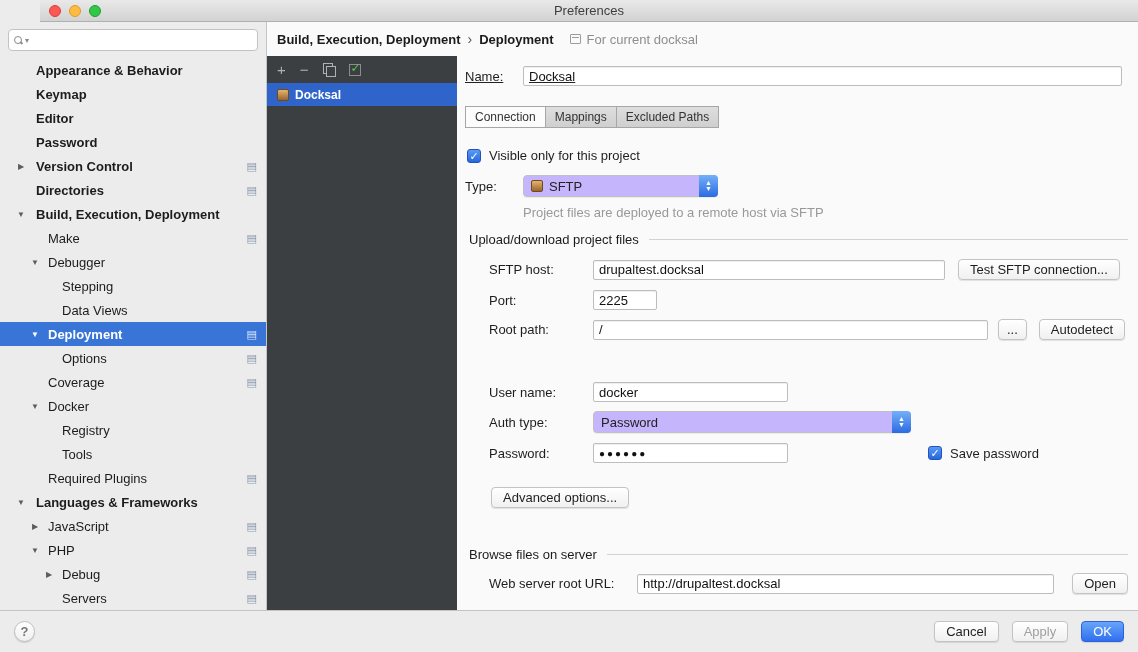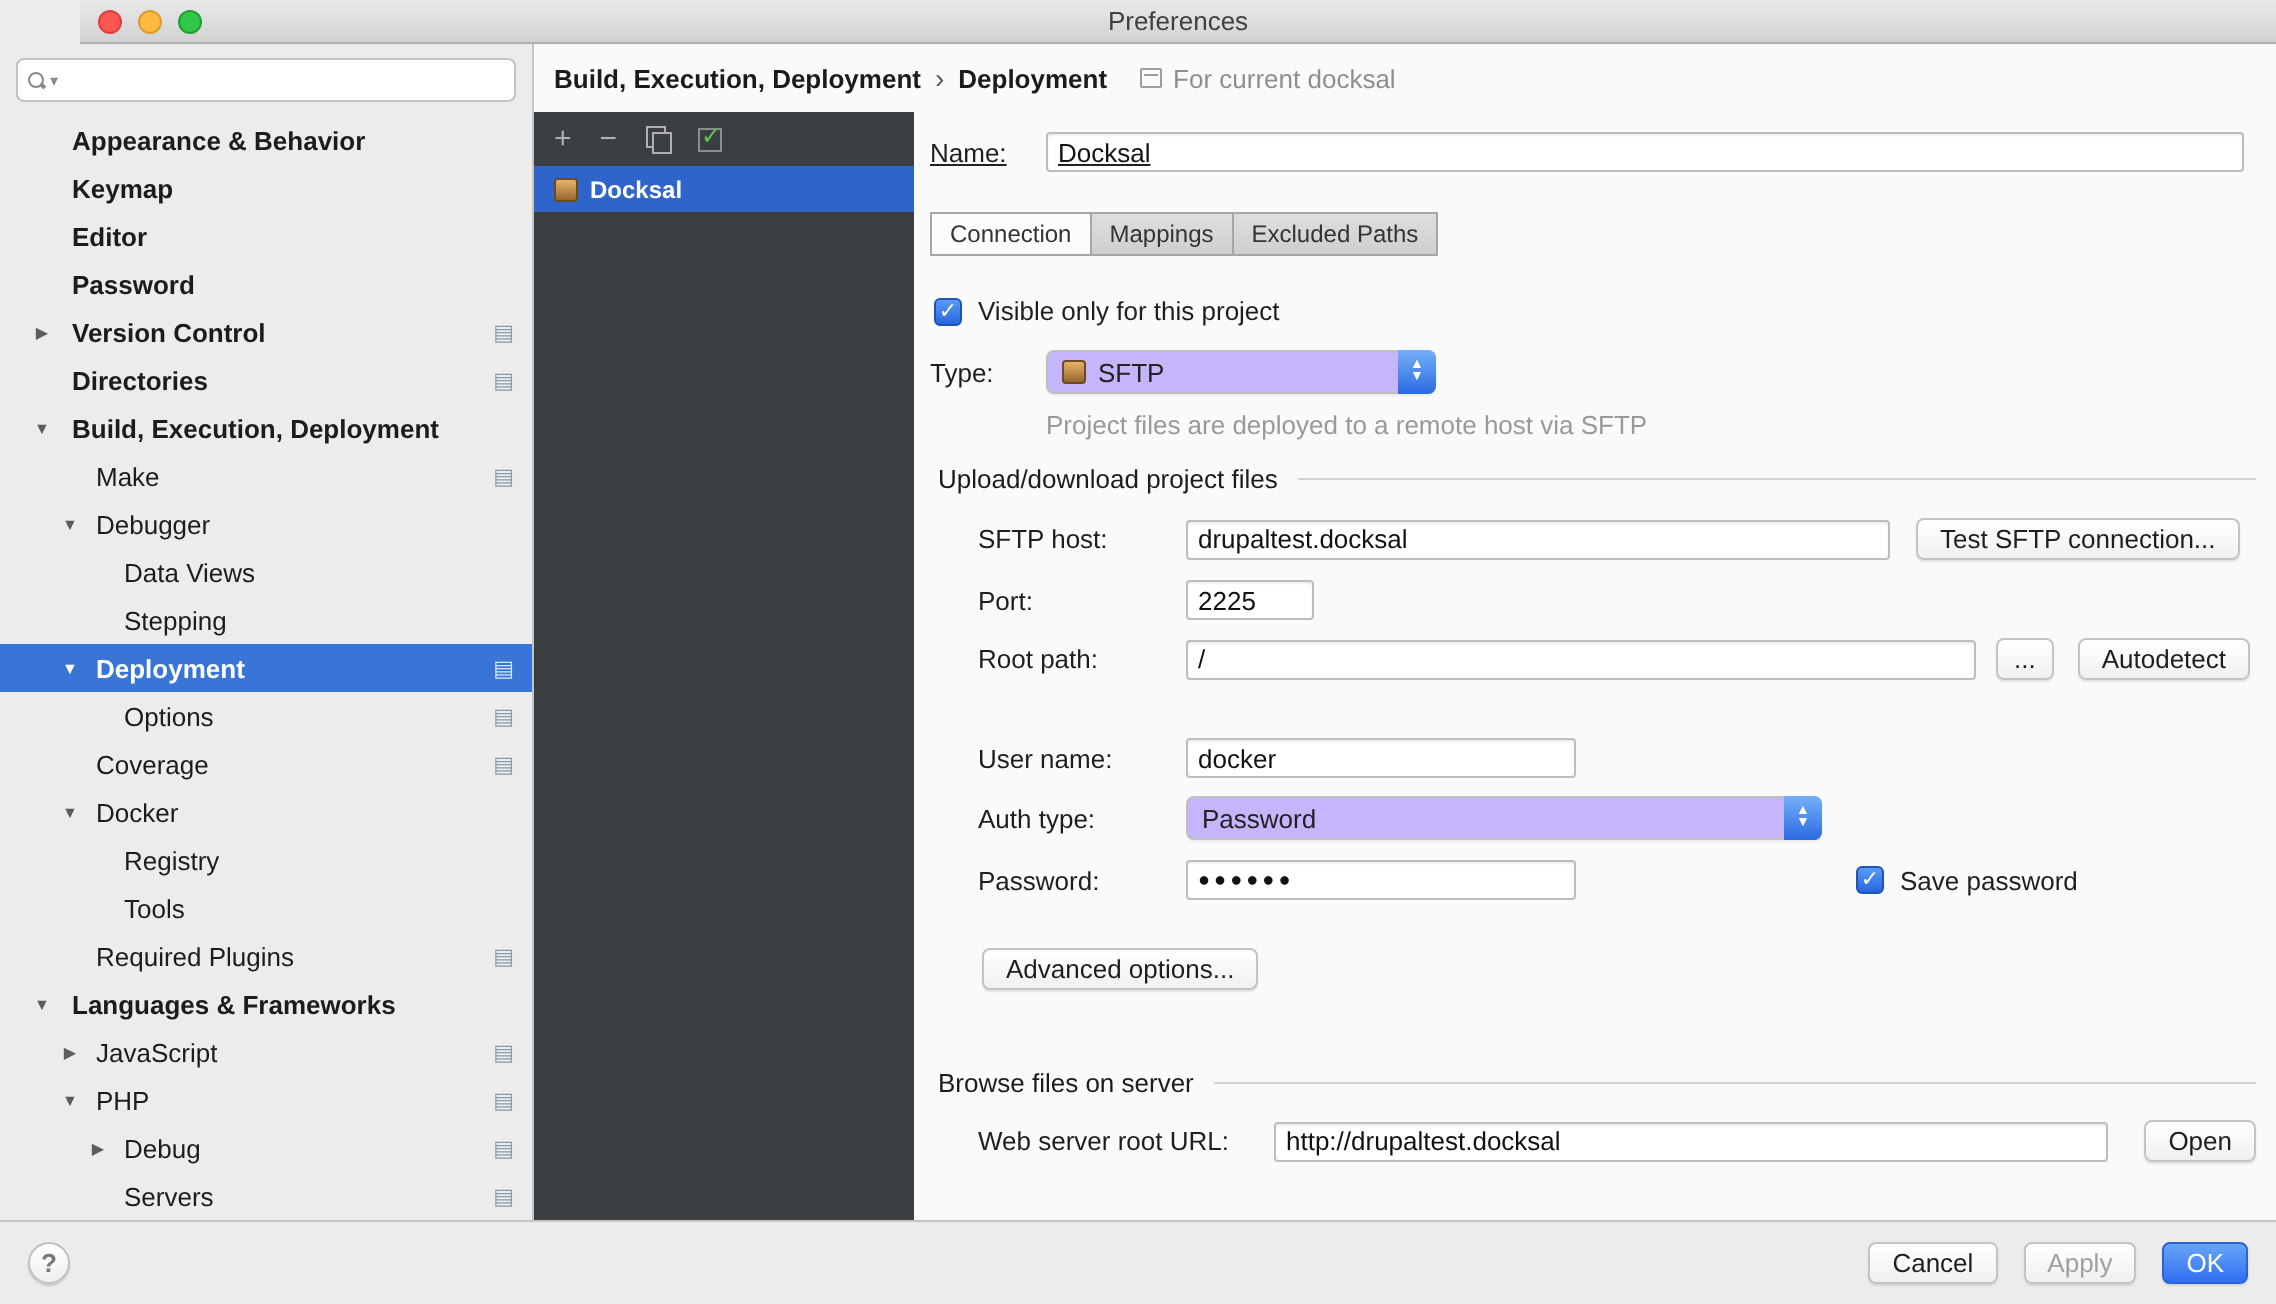--- a/index.html
+++ b/index.html
@@ -155,24 +155,24 @@
           </div>
         <div class="trow">
             <span class="lbl l1">Make</span>
             <span class="badge">▤</span>
           </div>
         <div class="trow">
             <span class="ar a1">▼</span>
             <span class="lbl l1">Debugger</span>
           </div>
         <div class="trow">
+            <span class="lbl l2">Stepping</span>
+          </div>
+        <div class="trow">
             <span class="lbl l2">Data Views</span>
-          </div>
-        <div class="trow">
-            <span class="lbl l2">Stepping</span>
           </div>
         <div class="trow sel">
             <span class="ar a1">▼</span>
             <span class="lbl l1">Deployment</span>
             <span class="badge">▤</span>
           </div>
         <div class="trow">
             <span class="lbl l2">Options</span>
             <span class="badge">▤</span>
           </div>
@@ -297,21 +297,21 @@
             <span class="lab w104">SFTP host:</span>
             <input class="txt" style="width: 352px;" value="drupaltest.docksal">
             <button class="btn" style="margin-left:13px;">Test SFTP connection...</button>
           </div>
 
           <div class="frow ind" style="margin-bottom:9px;">
             <span class="lab w104">Port:</span>
             <input class="txt" style="width: 64px;" value="2225">
           </div>
 
-          <div class="frow ind" style="margin-bottom:29px;">
+          <div class="frow ind" style="margin-bottom:42px;">
             <span class="lab w104">Root path:</span>
             <input class="txt" style="width: 395px;" value="/">
             <button class="btn small" style="margin-left:10px;">...</button>
             <button class="btn" style="margin-left:12px;">Autodetect</button>
           </div>
 
           <div class="frow ind" style="margin-bottom:9px;">
             <span class="lab w104">User name:</span>
             <input class="txt" style="width: 195px;" value="docker">
           </div>

